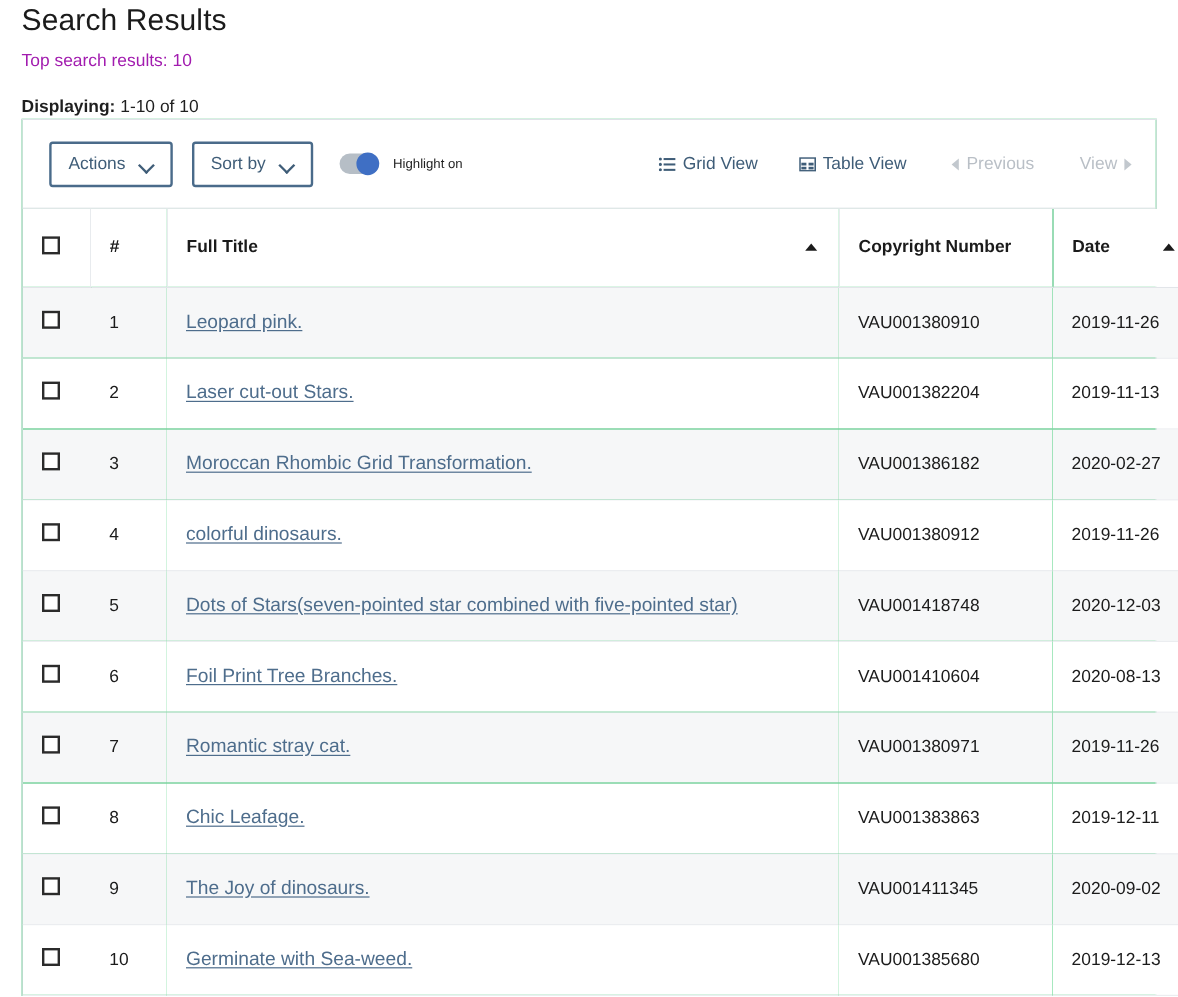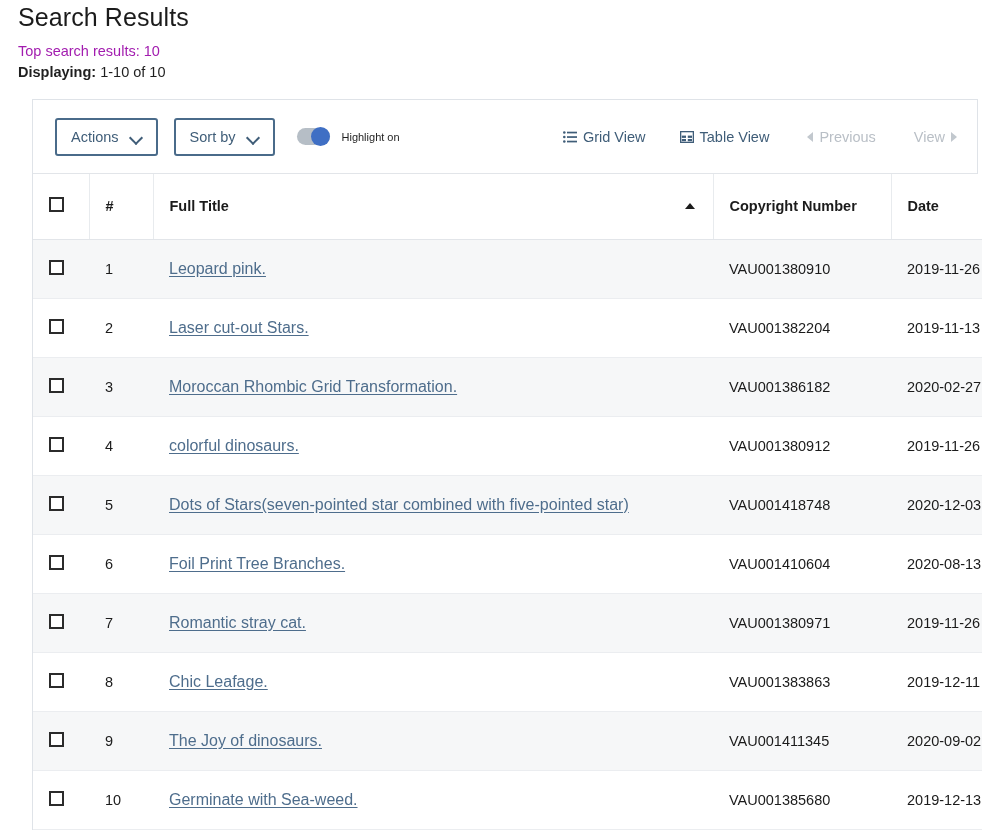--- a/index.html
+++ b/index.html
@@ -50,29 +50,29 @@
   }
   .top-count {
     font-size: 14.5px;
     color: #a21caf;
     margin-top: 7px;
     line-height: 20px;
   }
   .displaying {
     font-size: 14.5px;
     color: #1f1f1f;
-    margin-top: 1px;
+    margin-top: 18px;
     line-height: 20px;
   }
   .displaying b { font-weight: 700; }
 
   
   .card {
     position: absolute;
-    left: 32px;
+    left: 18px;
     top: 99px;
     width: 946px;
     background: #22c55e;
     border: 1px solid #dfe3e8;
     border-bottom: none;
     z-index: 2;
   }
 
   
   .toolbar {

